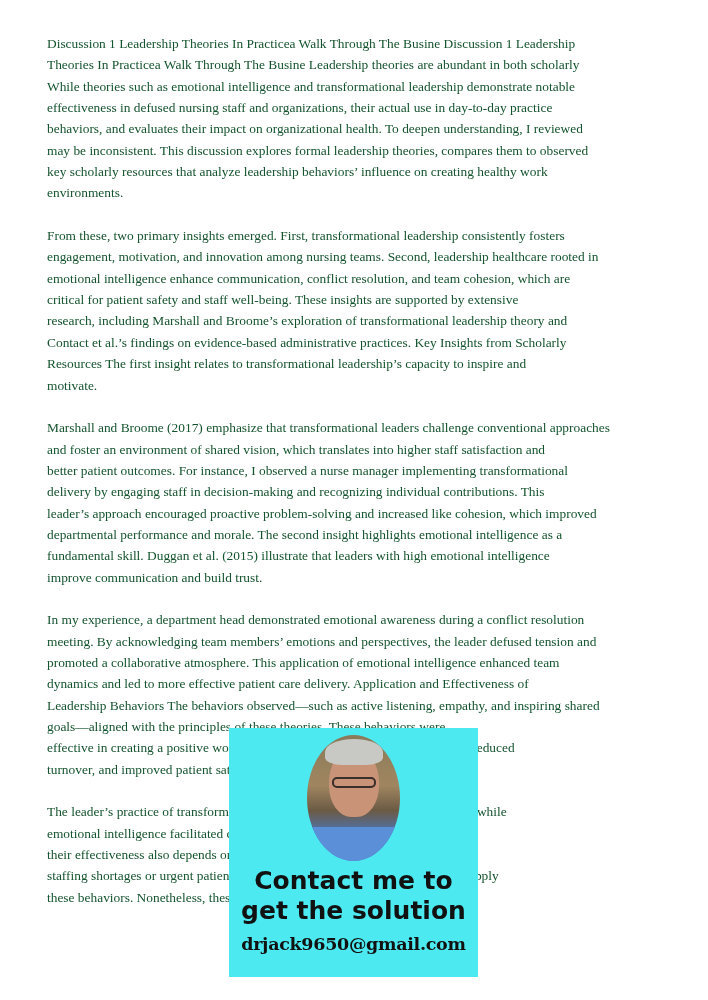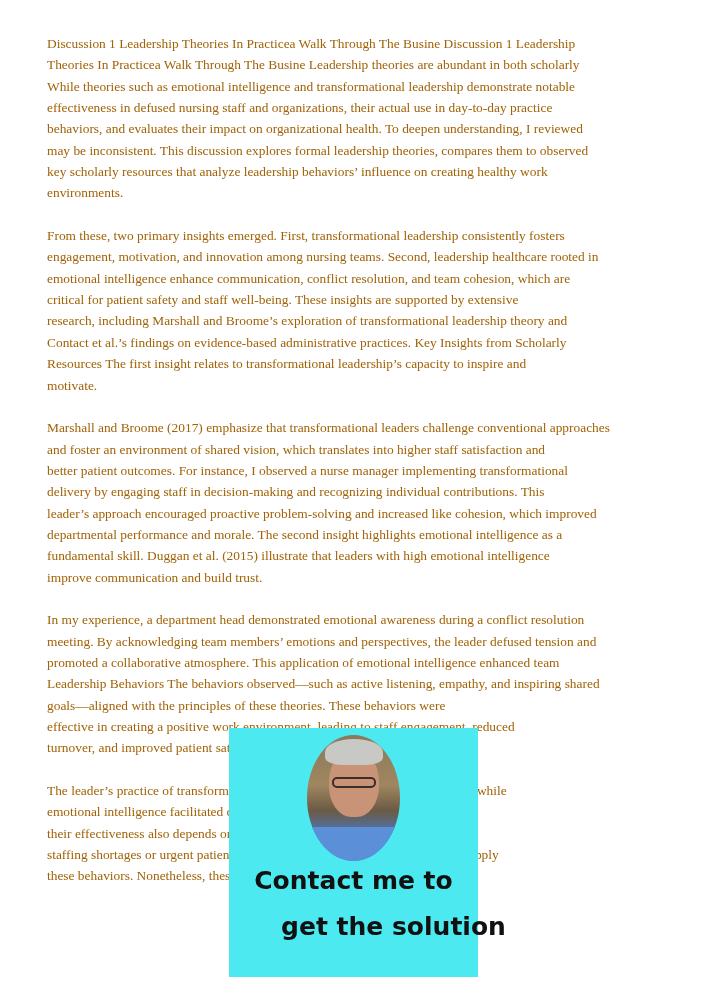--- a/index.html
+++ b/index.html
@@ -1,20 +1,20 @@
 <!DOCTYPE html>
 <html><head>
   <meta charset="utf-8">
   <style>
     html, body { margin: 0; padding: 0; background: #ffffff; }
     body { width: 708px; height: 1000px; position: relative; overflow: hidden; }
     .page {
       position: absolute; left: 47px; top: 33px; width: 610px;
       font-family: "Liberation Serif", serif;
-      font-size: 13.4px; line-height: 21.35px; color: #a16207;
+      font-size: 13.4px; line-height: 21.35px; color: #14532d;
     }
     .para { margin: 0 0 21.35px 0; }
     .line { display: block; white-space: nowrap; }
     .promo {
       position: absolute; left: 229px; top: 728px; width: 249px; height: 249px;
       background: #4ceaf0;
     }
     .avatar {
       position: absolute; left: 78px; top: 7px; width: 93px; height: 126px;
       border-radius: 50%; overflow: hidden;
@@ -35,21 +35,21 @@
     .avatar .shirt {
       position: absolute; left: 0; top: 92px; width: 93px; height: 40px;
       background: #5b8fd8;
     }
     .promo-text {
       position: absolute; left: 0; width: 249px; text-align: center;
       font-family: "DejaVu Sans", sans-serif; font-weight: bold; color: #111111;
       font-size: 25px; line-height: 30px;
     }
     .promo-line1 { top: 138px; }
-    .promo-line2 { top: 184px; padding-left: 40px; }
+    .promo-line2 { top: 168px; }
     .promo-email {
       position: absolute; left: 0; top: 204px; width: 249px; text-align: center;
       font-family: "DejaVu Serif", serif; font-weight: bold; color: #111111;
       font-size: 17.5px; line-height: 24px; letter-spacing: -0.3px;
     }
   </style>
 </head>
 <body>
 
 <div class="page">
@@ -80,20 +80,21 @@
     <span class="line">delivery by engaging staff in decision-making and recognizing individual contributions. This</span>
     <span class="line">leader’s approach encouraged proactive problem-solving and increased like cohesion, which improved</span>
     <span class="line">departmental performance and morale. The second insight highlights emotional intelligence as a</span>
     <span class="line">fundamental skill. Duggan et al. (2015) illustrate that leaders with high emotional intelligence</span>
     <span class="line">improve communication and build trust.</span>
   </p>
   <p class="para">
     <span class="line">In my experience, a department head demonstrated emotional awareness during a conflict resolution</span>
     <span class="line">meeting. By acknowledging team members’ emotions and perspectives, the leader defused tension and</span>
     <span class="line">promoted a collaborative atmosphere. This application of emotional intelligence enhanced team</span>
+    <span class="line">dynamics and led to more effective patient care delivery. Application and Effectiveness of</span>
     <span class="line">Leadership Behaviors The behaviors observed—such as active listening, empathy, and inspiring shared</span>
     <span class="line">goals—aligned with the principles of these theories. These behaviors were</span>
     <span class="line">effective in creating a positive work environment, leading to staff engagement, reduced</span>
     <span class="line">turnover, and improved patient satisfaction.</span>
   </p>
   <p class="para">
     <span class="line">The leader’s practice of transformational leadership led to aligned expectations, while</span>
     <span class="line">emotional intelligence facilitated conflict resolution. However, the extent of</span>
     <span class="line">their effectiveness also depends on context. In high-stress situations like</span>
     <span class="line">staffing shortages or urgent patient needs, leaders may struggle to consistently apply</span>
@@ -103,13 +104,14 @@
 
 <div class="promo">
   <div class="avatar">
     <div class="shirt"></div>
     <div class="face"></div>
     <div class="hair"></div>
     <div class="glasses"></div>
   </div>
   <div class="promo-text promo-line1">Contact me to</div>
   <div class="promo-text promo-line2">get the solution</div>
+  <div class="promo-email">drjack9650@gmail.com</div>
 </div>
 
 </body></html>

